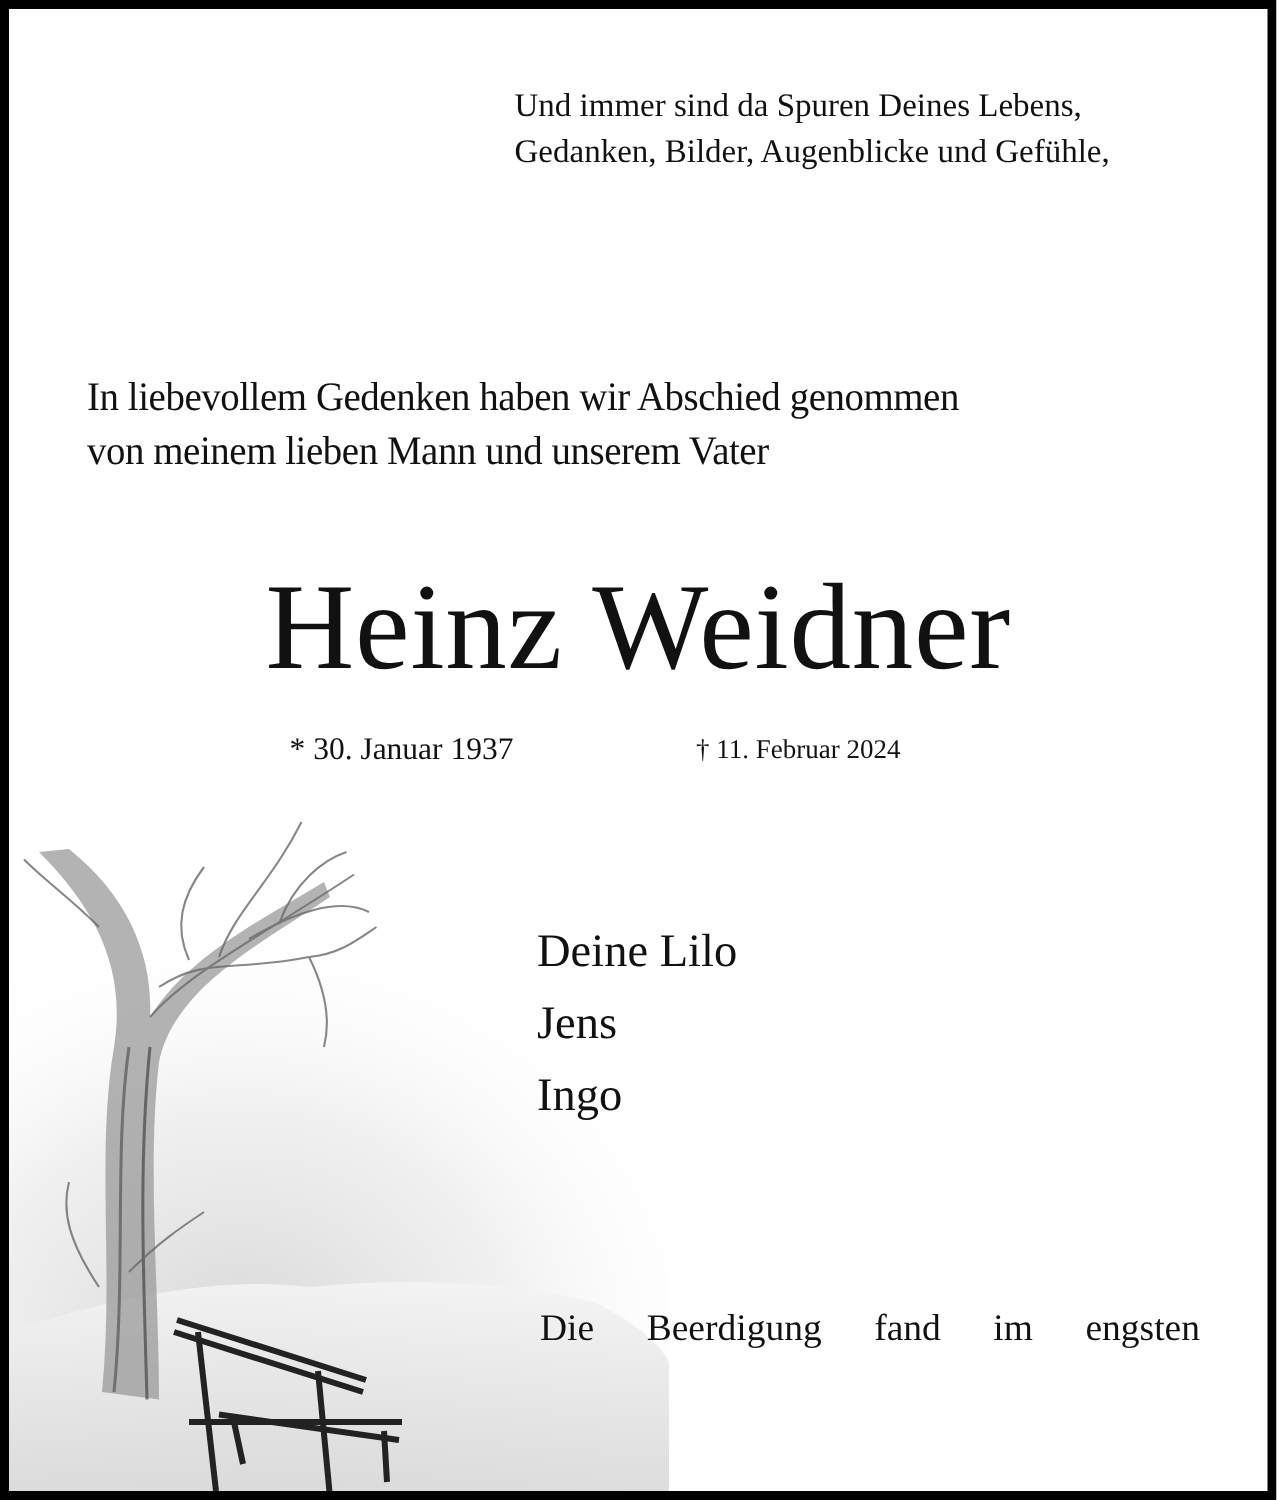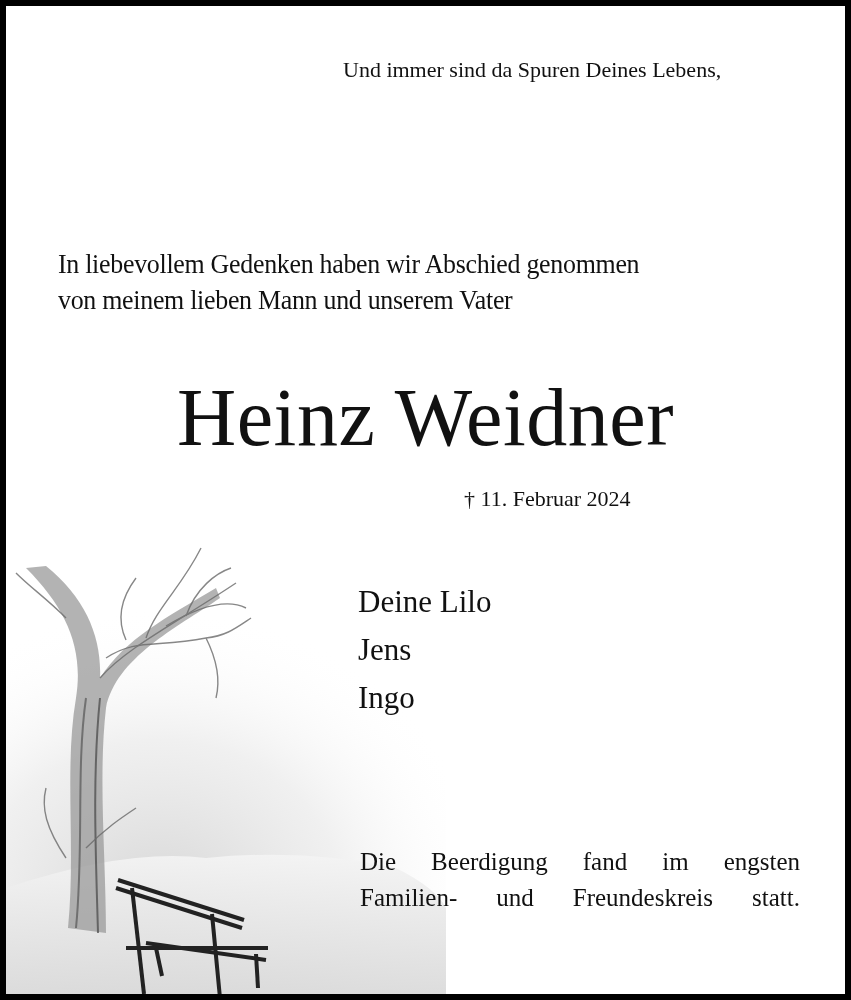--- a/index.html
+++ b/index.html
@@ -7,23 +7,23 @@
   .frame {
     position: absolute; left: 0; top: 0; width: 851px; height: 1000px;
     box-sizing: border-box; border: 6px solid #000; background: #fff; overflow: hidden;
   }
   .serif { font-family: "Liberation Serif", "DejaVu Serif", serif; color: #111; }
   .abs { position: absolute; }
   .poem { left: 337px; top: 48px; font-size: 22px; line-height: 31px; }
   .intro { left: 52px; top: 240px; font-size: 27px; line-height: 36px; letter-spacing: -0.3px; transform: scaleX(0.96); transform-origin: left top; }
   .name { left: 0; width: 839px; top: 366px; text-align: center; font-size: 82px; line-height: 92px; letter-spacing: 0.5px; }
   .birth { left: 187px; top: 479px; font-size: 21px; line-height: 28px; }
-  .death { left: 458px; top: 479px; font-size: 22px; line-height: 28px; }
-  .mourners { left: 352px; top: 572px; font-size: 31px; line-height: 48px; }
-  .funeral { left: 354px; top: 838px; width: 440px; font-size: 25px; line-height: 36px; text-align: justify; }
+  .death { left: 458px; top: 479px; font-size: 18px; line-height: 28px; }
+  .mourners { left: 352px; top: 604px; font-size: 31px; line-height: 48px; }
+  .funeral { left: 354px; top: 862px; width: 440px; font-size: 25px; line-height: 36px; text-align: justify; }
   .funeral span { display: block; text-align: justify; text-align-last: justify; }
   .illustration { left: 0; top: 522px; width: 440px; height: 472px; }
 </style>
 </head>
 <body>
 
 <div class="frame">
 
   <svg class="abs illustration" viewBox="0 0 440 472" xmlns="http://www.w3.org/2000/svg">
     <defs>
@@ -64,34 +64,35 @@
       <path d="M206 386 L214 470"></path>
       <path d="M120 420 L262 420"></path>
       <path d="M140 415 L260 432"></path>
       <path d="M250 426 L252 460"></path>
       <path d="M150 420 L156 448"></path>
     </g>
   </svg>
 
   <div class="abs serif poem">
     <div>Und immer sind da Spuren Deines Lebens,</div>
+    <div>Gedanken, Bilder, Augenblicke und Gefühle,</div>
   </div>
 
   <div class="abs serif intro">
     <div>In liebevollem Gedenken haben wir Abschied genommen</div>
     <div>von meinem lieben Mann und unserem Vater</div>
   </div>
 
   <div class="abs serif name">Heinz Weidner</div>
 
+  <div class="abs serif birth">* 30. Januar 1937</div>
   <div class="abs serif death">† 11. Februar 2024</div>
 
   <div class="abs serif mourners">
     <div>Deine Lilo</div>
     <div>Jens</div>
     <div>Ingo</div>
   </div>
 
   <div class="abs serif funeral">
     <span>Die Beerdigung fand im engsten</span>
-    <span>Familien- und Freundeskreis statt.</span>
   </div>
 </div>
 
 </body></html>

